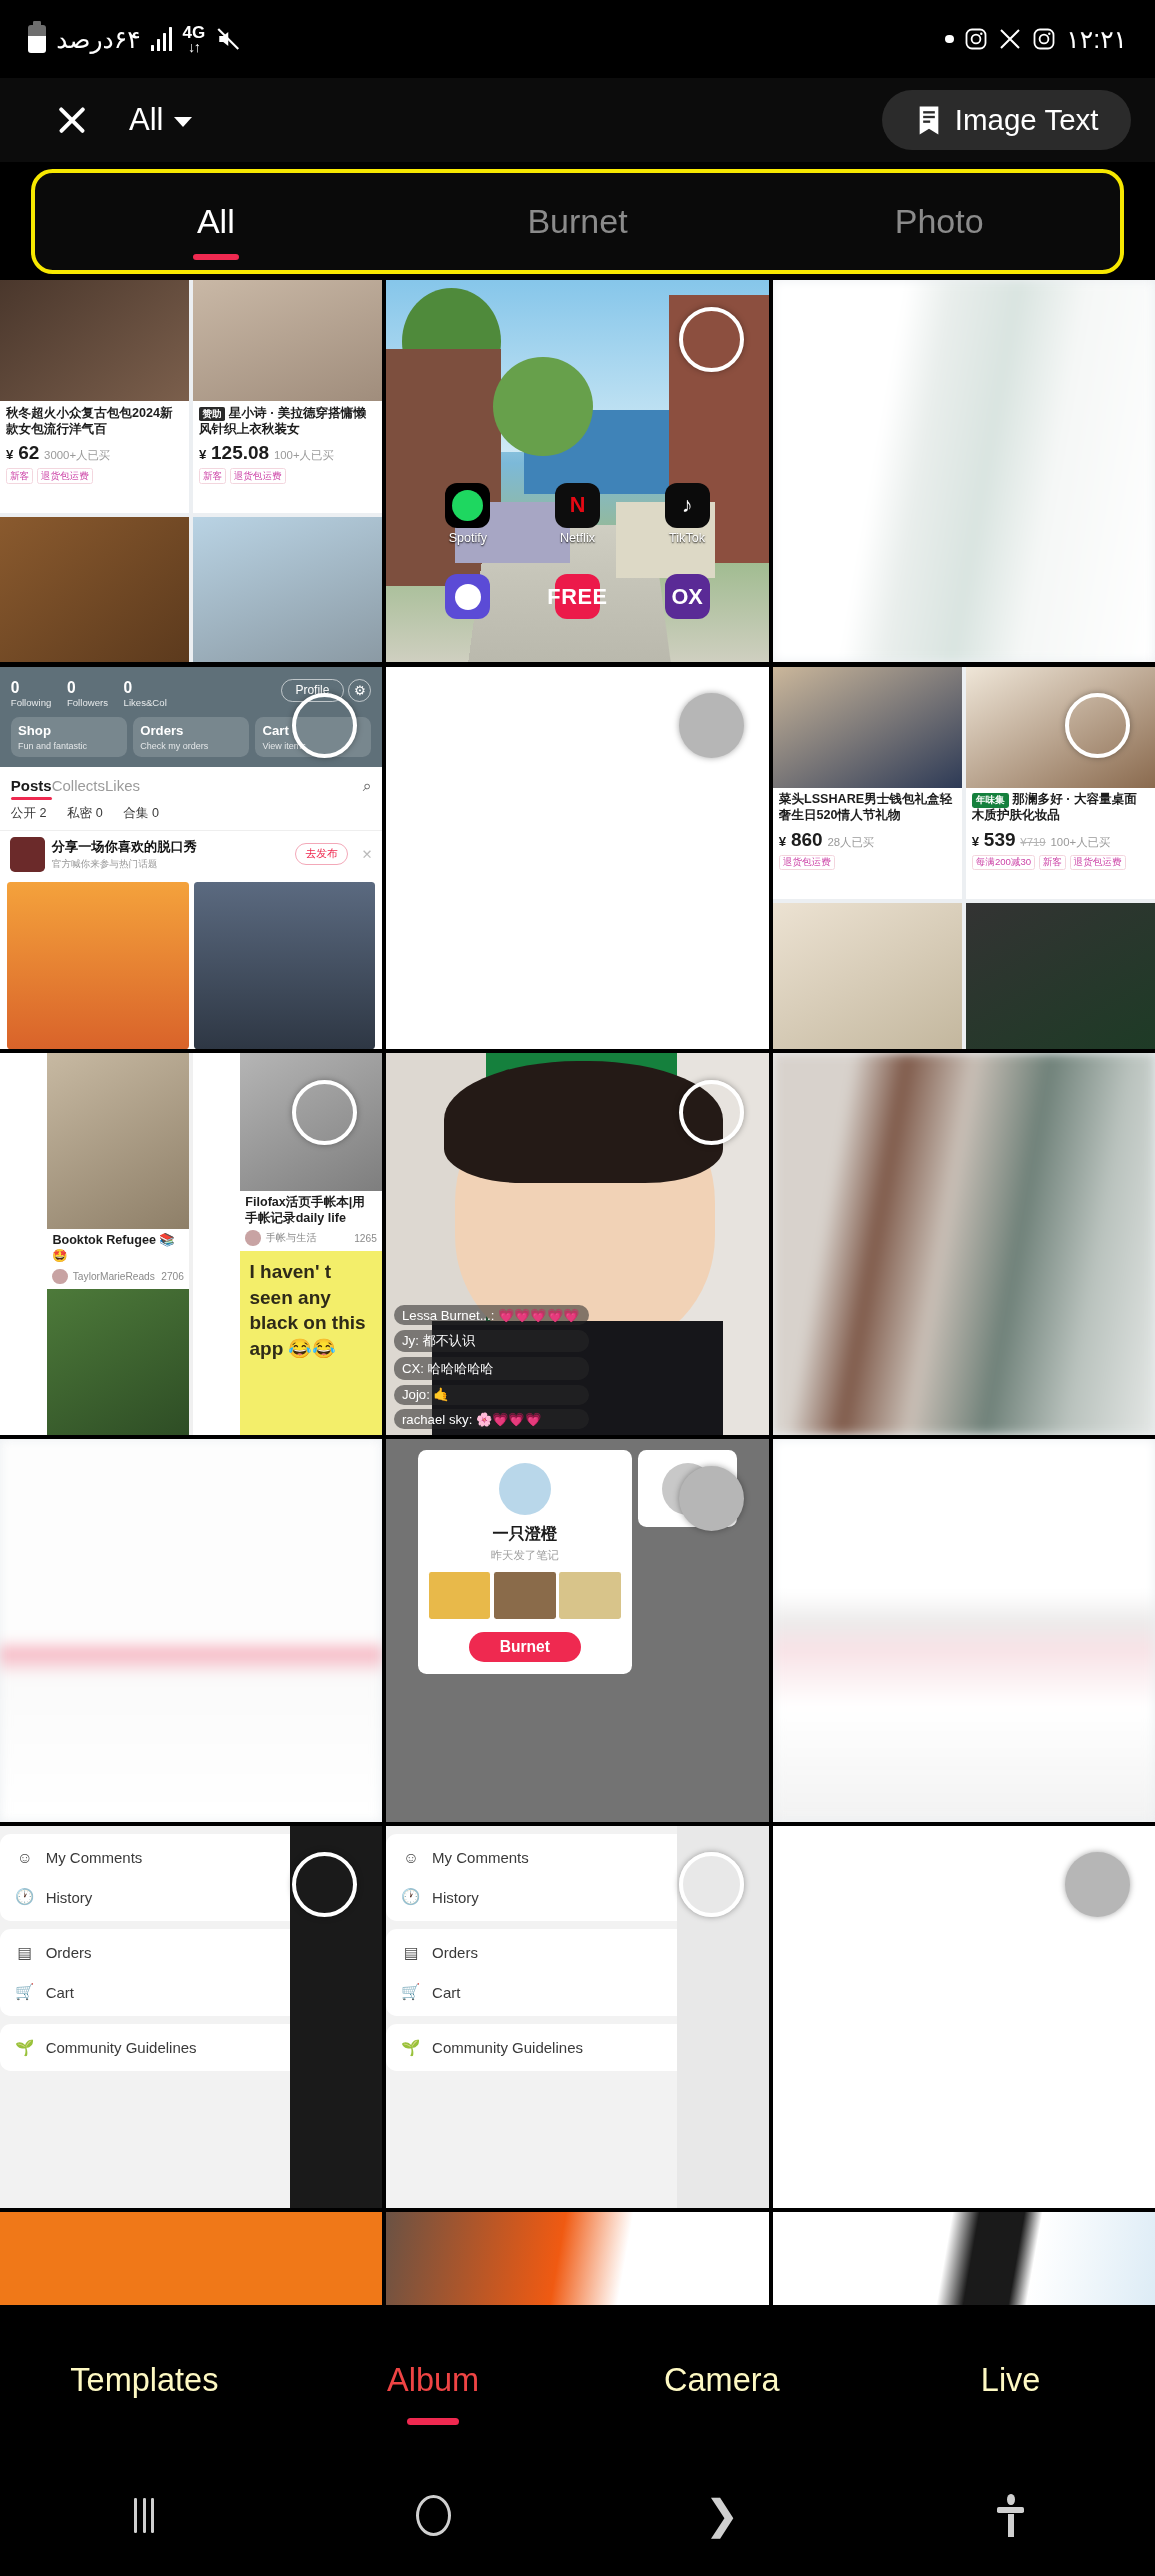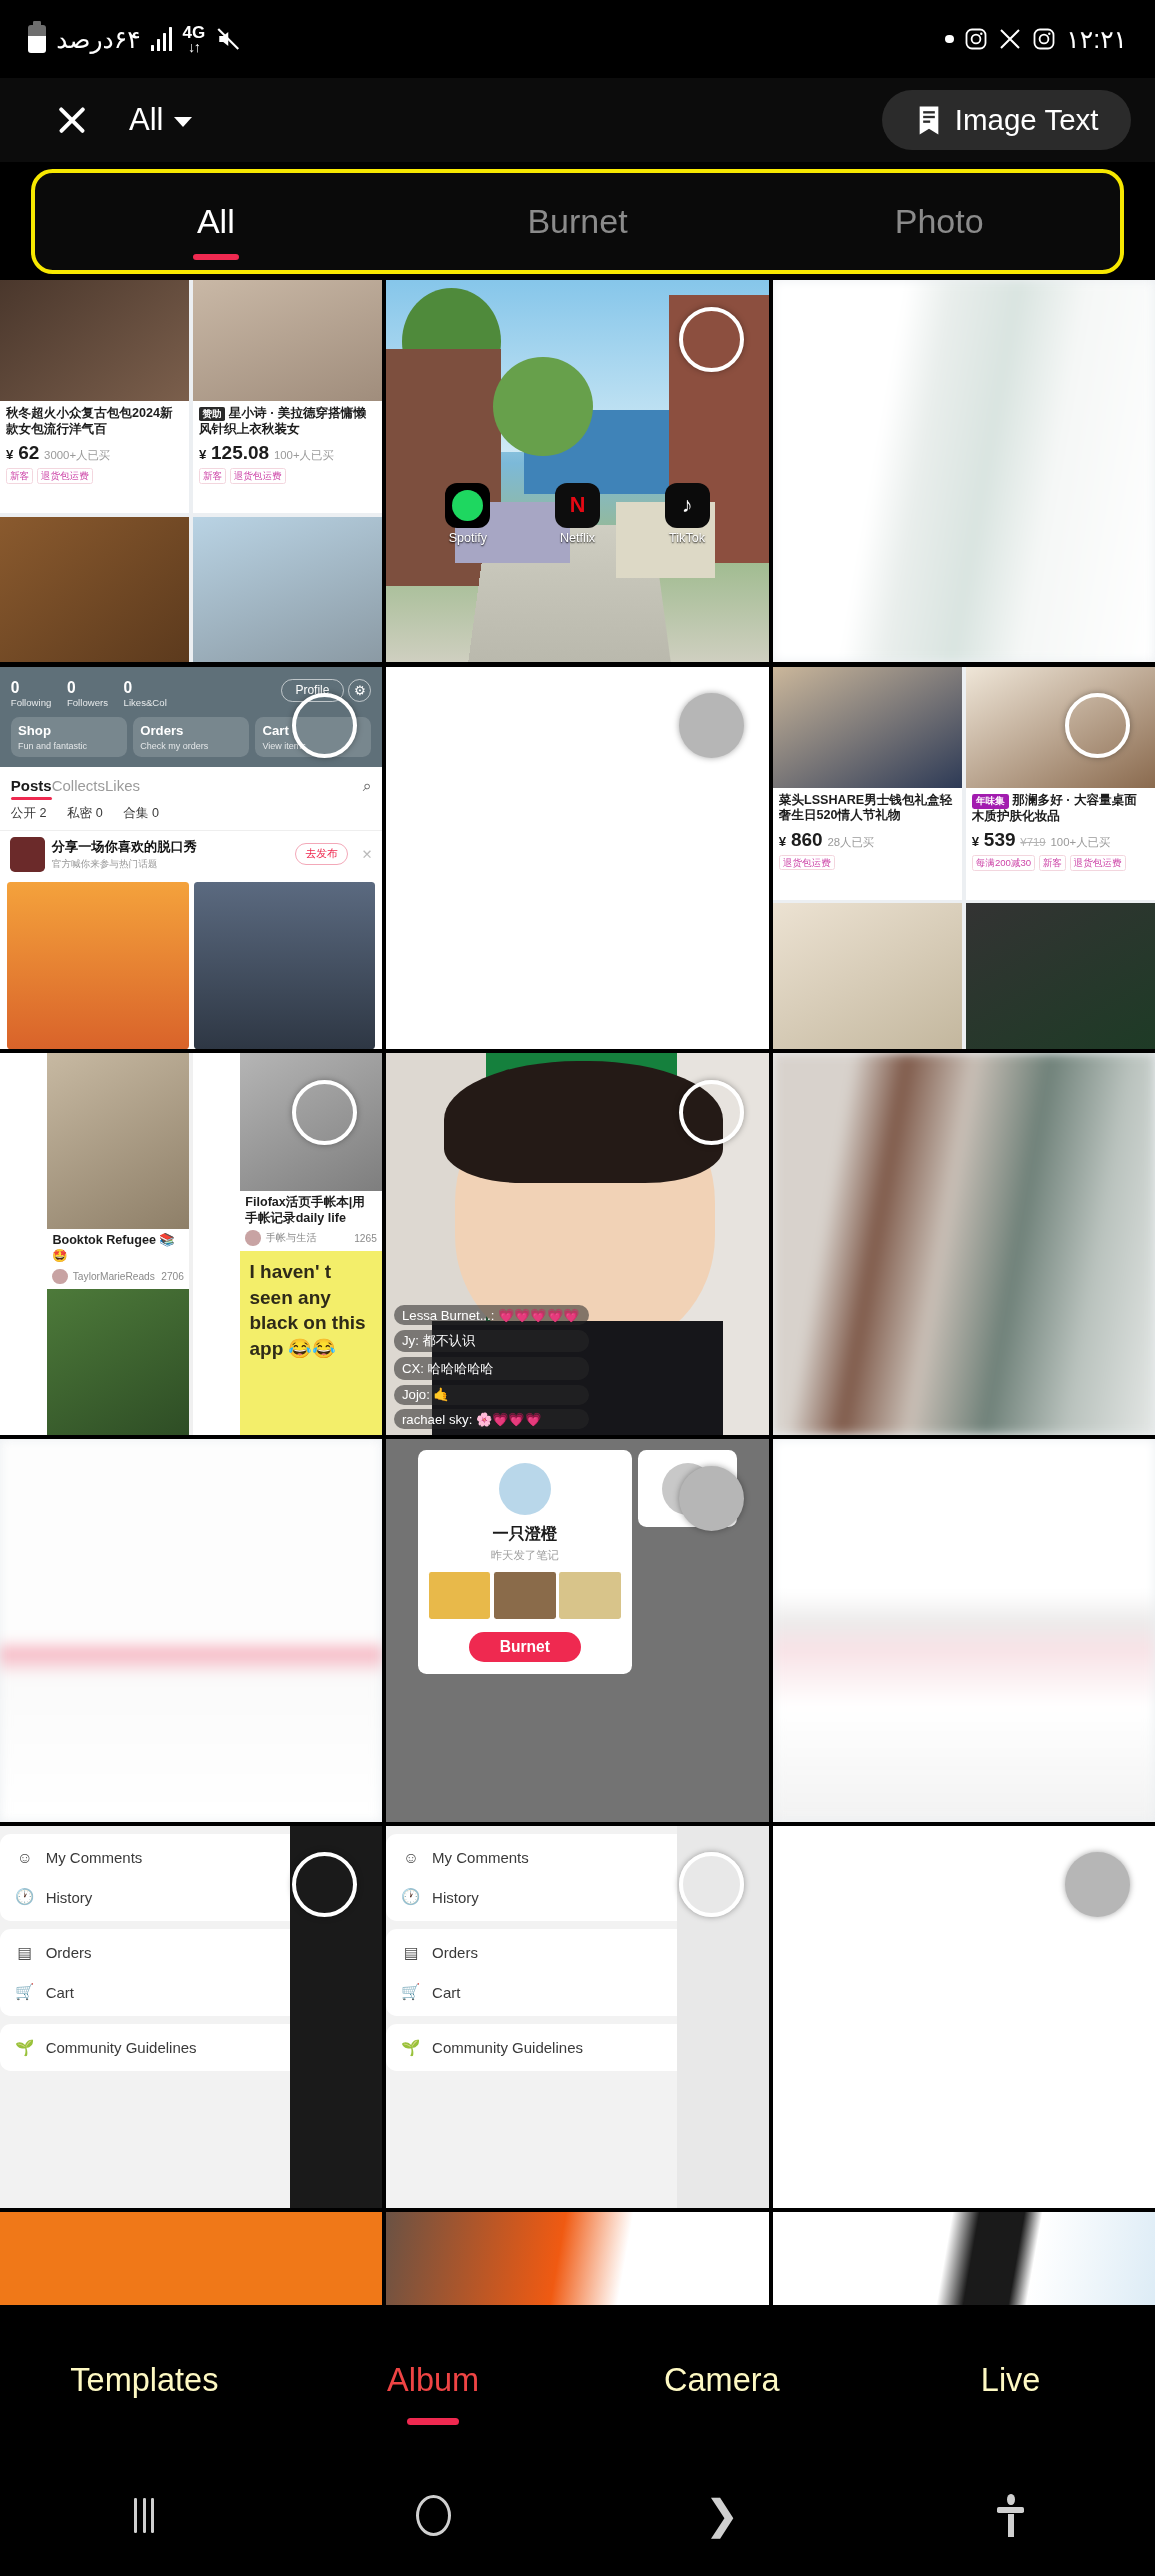--- a/index.html
+++ b/index.html
@@ -104,22 +104,22 @@
   .prod .price { margin-top:3.6px; display:flex; align-items:baseline; gap:4.8px; }
   .prod .price .y { font-size:13.2px; font-weight:700; }
   .prod .price .n { font-size:19px; font-weight:800; }
   .prod .price .sold { font-size:11.4px; color:#9a9a9a; font-weight:400; }
   .prod .price .old { font-size:11.4px; color:#b4b4b4; text-decoration:line-through; }
   .prod .tags { margin-top:3.6px; display:flex; gap:3.6px; flex-wrap:wrap; }
   .prod .tags span { font-size:9.6px; color:#c06; border:0.6px solid #f0c9d4;
                      border-radius:2.4px; padding:0.6px 3px; color:#b08; opacity:.75;}
   .badge-dark { background:#2b2b2b; color:#fff; font-size:9.6px; padding:1.2px 3.6px;
                 border-radius:1.8px; margin-right:3.6px; display:inline-block; }
-  .badge-red { background:#a21caf; color:#fff; font-size:9.6px; padding:1.2px 4.2px;
-               border-radius:2.4px; display:inline-block;font-family:Liberation Mono, monospace; }
+  .badge-red { background:#15803d; color:#fff; font-size:9.6px; padding:1.2px 4.2px;
+               border-radius:2.4px; display:inline-block; }
 
   
   .homescreen { width:100%; height:100%; position:relative;
     background:linear-gradient(#9fd4ef 0%, #bfe3f3 28%, #7cb9d8 48%, #9ab98a 70%, #cfcfc0 100%); }
   .hs-sky{position:absolute;inset:0 0 55% 0;background:linear-gradient(#86c6ea,#cfe9f5);}
   .hs-sea{position:absolute;left:36%;right:24%;top:34%;height:22%;background:#3f83b8;}
   .hs-path{position:absolute;left:24%;right:28%;bottom:0;height:38%;
            background:linear-gradient(#cfcec2,#b9b8ac);transform:perspective(120px) rotateX(10deg);}
   .hs-bldgL{position:absolute;left:0;top:18%;width:30%;height:62%;background:#7d4f3e;}
   .hs-bldgR{position:absolute;right:0;top:4%;width:26%;height:70%;background:#8c4f3f;}
@@ -391,20 +391,37 @@
             </div>
           <div class="nm">Netflix</div>
         </div>
         <div class="app">
           <div class="ic ic-tiktok">
               <span>♪</span>
             </div>
           <div class="nm">TikTok</div>
         </div>
       </div>
+      <div class="app-row r2">
+        <div class="app">
+            <div class="ic ic-purple">
+              <span class="d"></span>
+            </div>
+          </div>
+        <div class="app">
+            <div class="ic ic-free">
+              <span>FREE</span>
+            </div>
+          </div>
+        <div class="app">
+            <div class="ic ic-ox">
+              <span>OX</span>
+            </div>
+          </div>
+      </div>
     </div>
     <div class="sel-circle"></div>
   </div>
 
   <div class="cell">
     <div class="blur-shot" style="background:linear-gradient(100deg,#ffffff 0 30%,#e9eeec 40%,#d9e4e0 55%,#f5f7f6 70%,#ffffff 100%)"></div>
   </div>
 
   <div class="cell">
     <div class="profile-shot">

